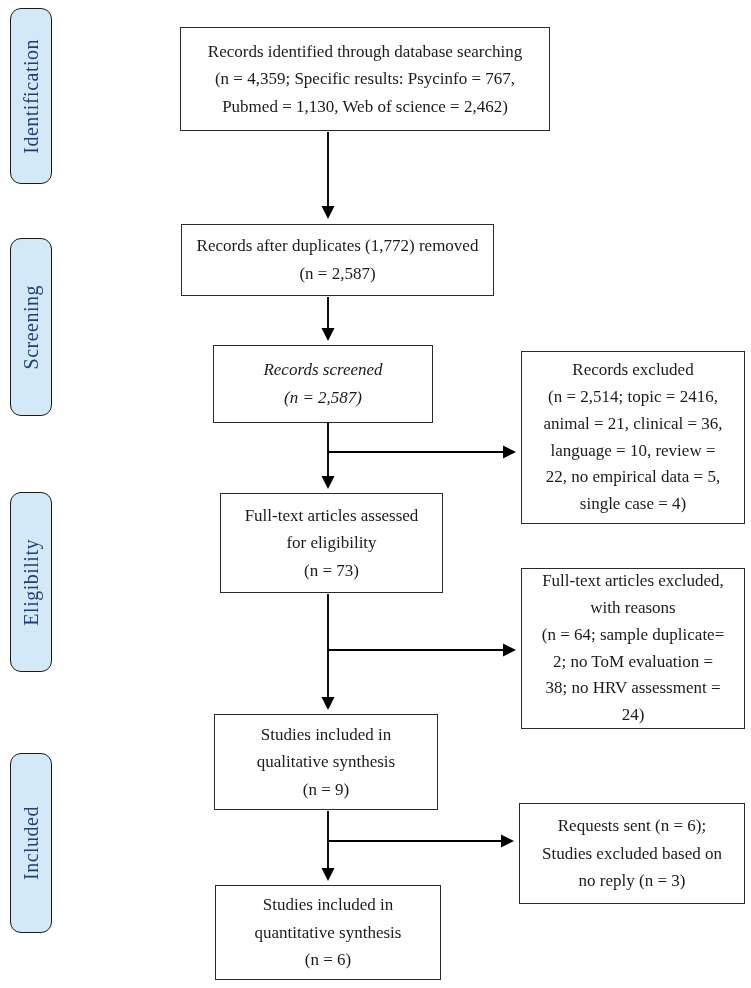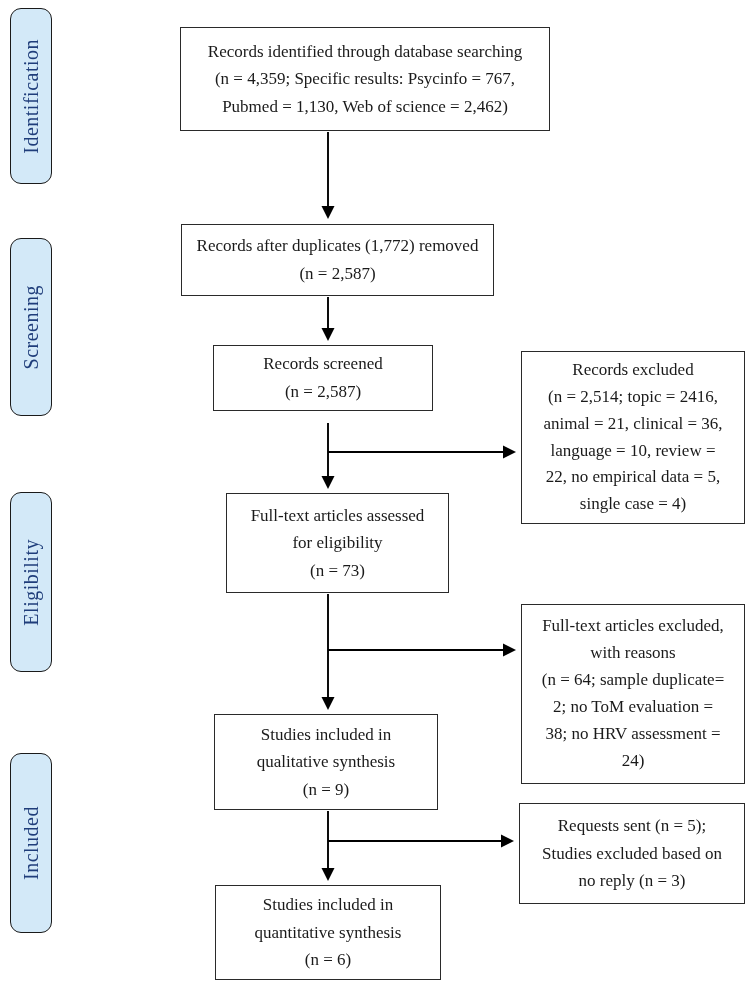--- a/index.html
+++ b/index.html
@@ -49,24 +49,24 @@
     align-items: center;
     justify-content: center;
     text-align: center;
     font-size: 17px;
     line-height: 1.62;
     white-space: pre-line;
     padding: 2px 6px;
   }
   .box-records-identified    { left: 180px; top: 27px;  width: 370px; height: 104px; }
   .box-duplicates-removed    { left: 181px; top: 224px; width: 313px; height: 72px;  }
-  .box-records-screened      { left: 213px; top: 345px; width: 220px; height: 66px;  }
+  .box-records-screened      { left: 213px; top: 345px; width: 220px; height: 78px; font-style: italic;  }
   .box-records-excluded      { left: 521px; top: 351px; width: 224px; height: 173px; line-height: 1.58; }
-  .box-fulltext-assessed     { left: 226px; top: 493px; width: 223px; height: 100px; }
-  .box-fulltext-excluded     { left: 521px; top: 568px; width: 224px; height: 180px; line-height: 1.58; margin-top: 36px; }
+  .box-fulltext-assessed     { left: 220px; top: 493px; width: 223px; height: 100px; }
+  .box-fulltext-excluded     { left: 521px; top: 568px; width: 224px; height: 161px; line-height: 1.58; }
   .box-qualitative-included  { left: 214px; top: 714px; width: 224px; height: 96px;  }
   .box-requests-sent         { left: 519px; top: 803px; width: 226px; height: 101px; }
   .box-quantitative-included { left: 215px; top: 885px; width: 226px; height: 95px;  }
 
   
   .arrows {
     position: absolute;
     left: 0; top: 0;
     width: 751px;
     height: 988px;
@@ -109,21 +109,21 @@
 (n = 73)</div>
   <div class="fbox box-fulltext-excluded">Full-text articles excluded,
 with reasons
 (n = 64; sample duplicate=
 2; no ToM evaluation =
 38; no HRV assessment =
 24)</div>
   <div class="fbox box-qualitative-included">Studies included in
 qualitative synthesis
 (n = 9)</div>
-  <div class="fbox box-requests-sent">Requests sent (n = 5);
+  <div class="fbox box-requests-sent">Requests sent (n = 6);
 Studies excluded based on
 no reply (n = 3)</div>
   <div class="fbox box-quantitative-included">Studies included in
 quantitative synthesis
 (n = 6)</div>
 
   <svg class="arrows" viewBox="0 0 751 988" xmlns="http://www.w3.org/2000/svg">
     <defs>
       <marker id="ah" viewBox="0 0 10 10" refX="8.5" refY="5" markerWidth="7" markerHeight="7" orient="auto-start-reverse">
         <polygon points="0,0 10,5 0,10" fill="#000000"></polygon>

